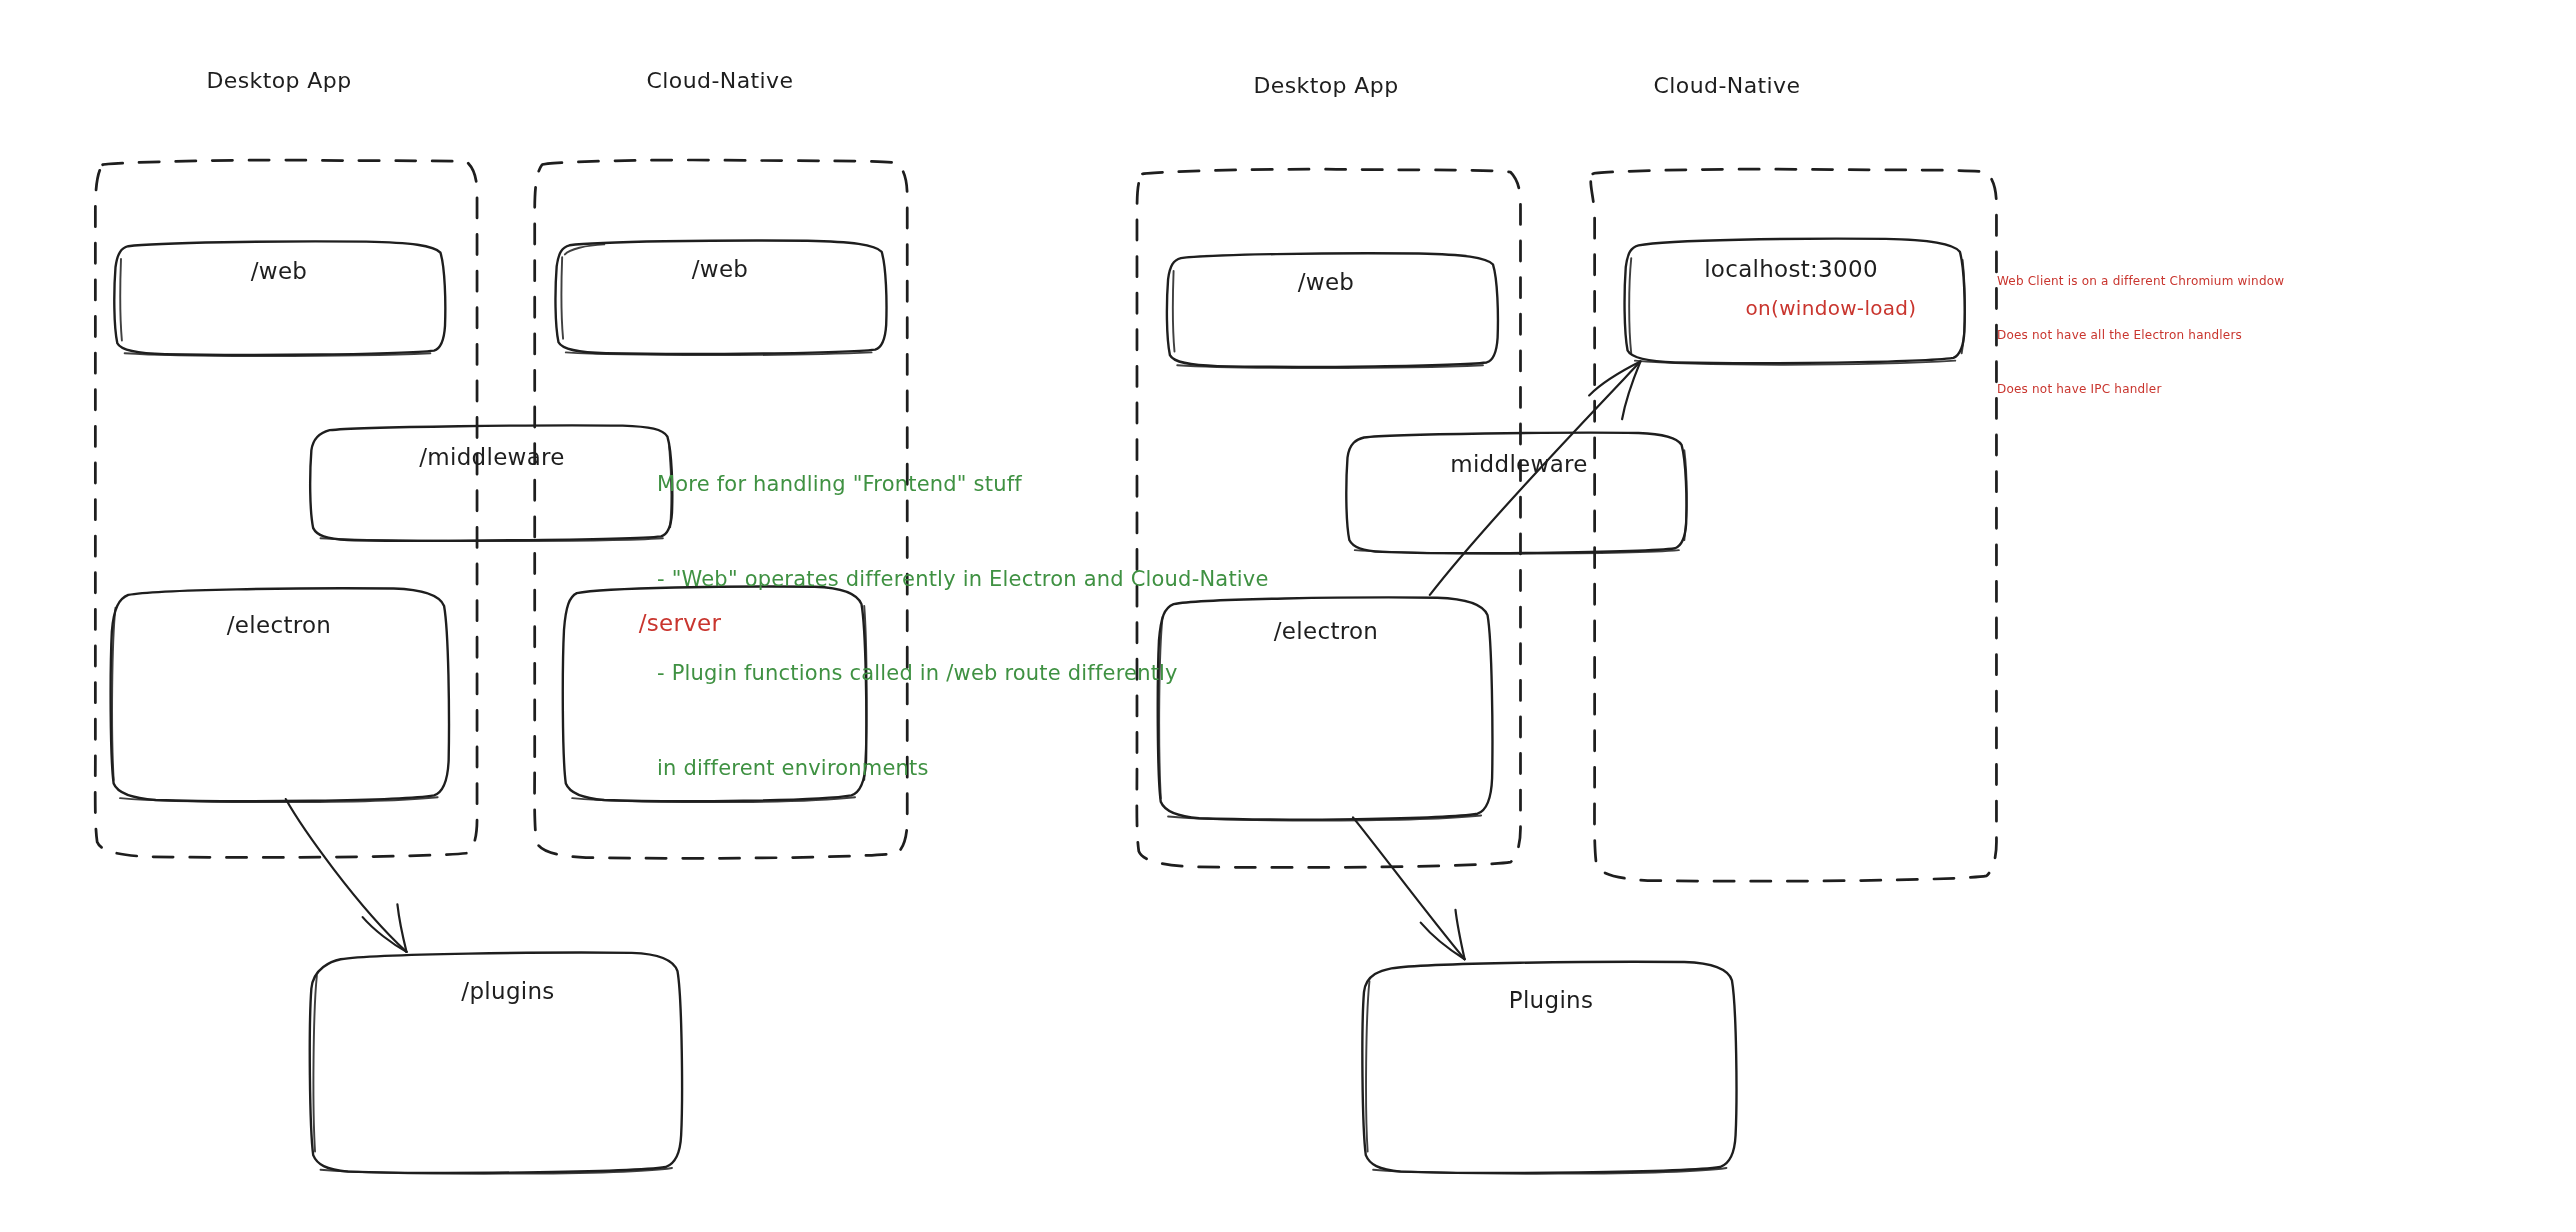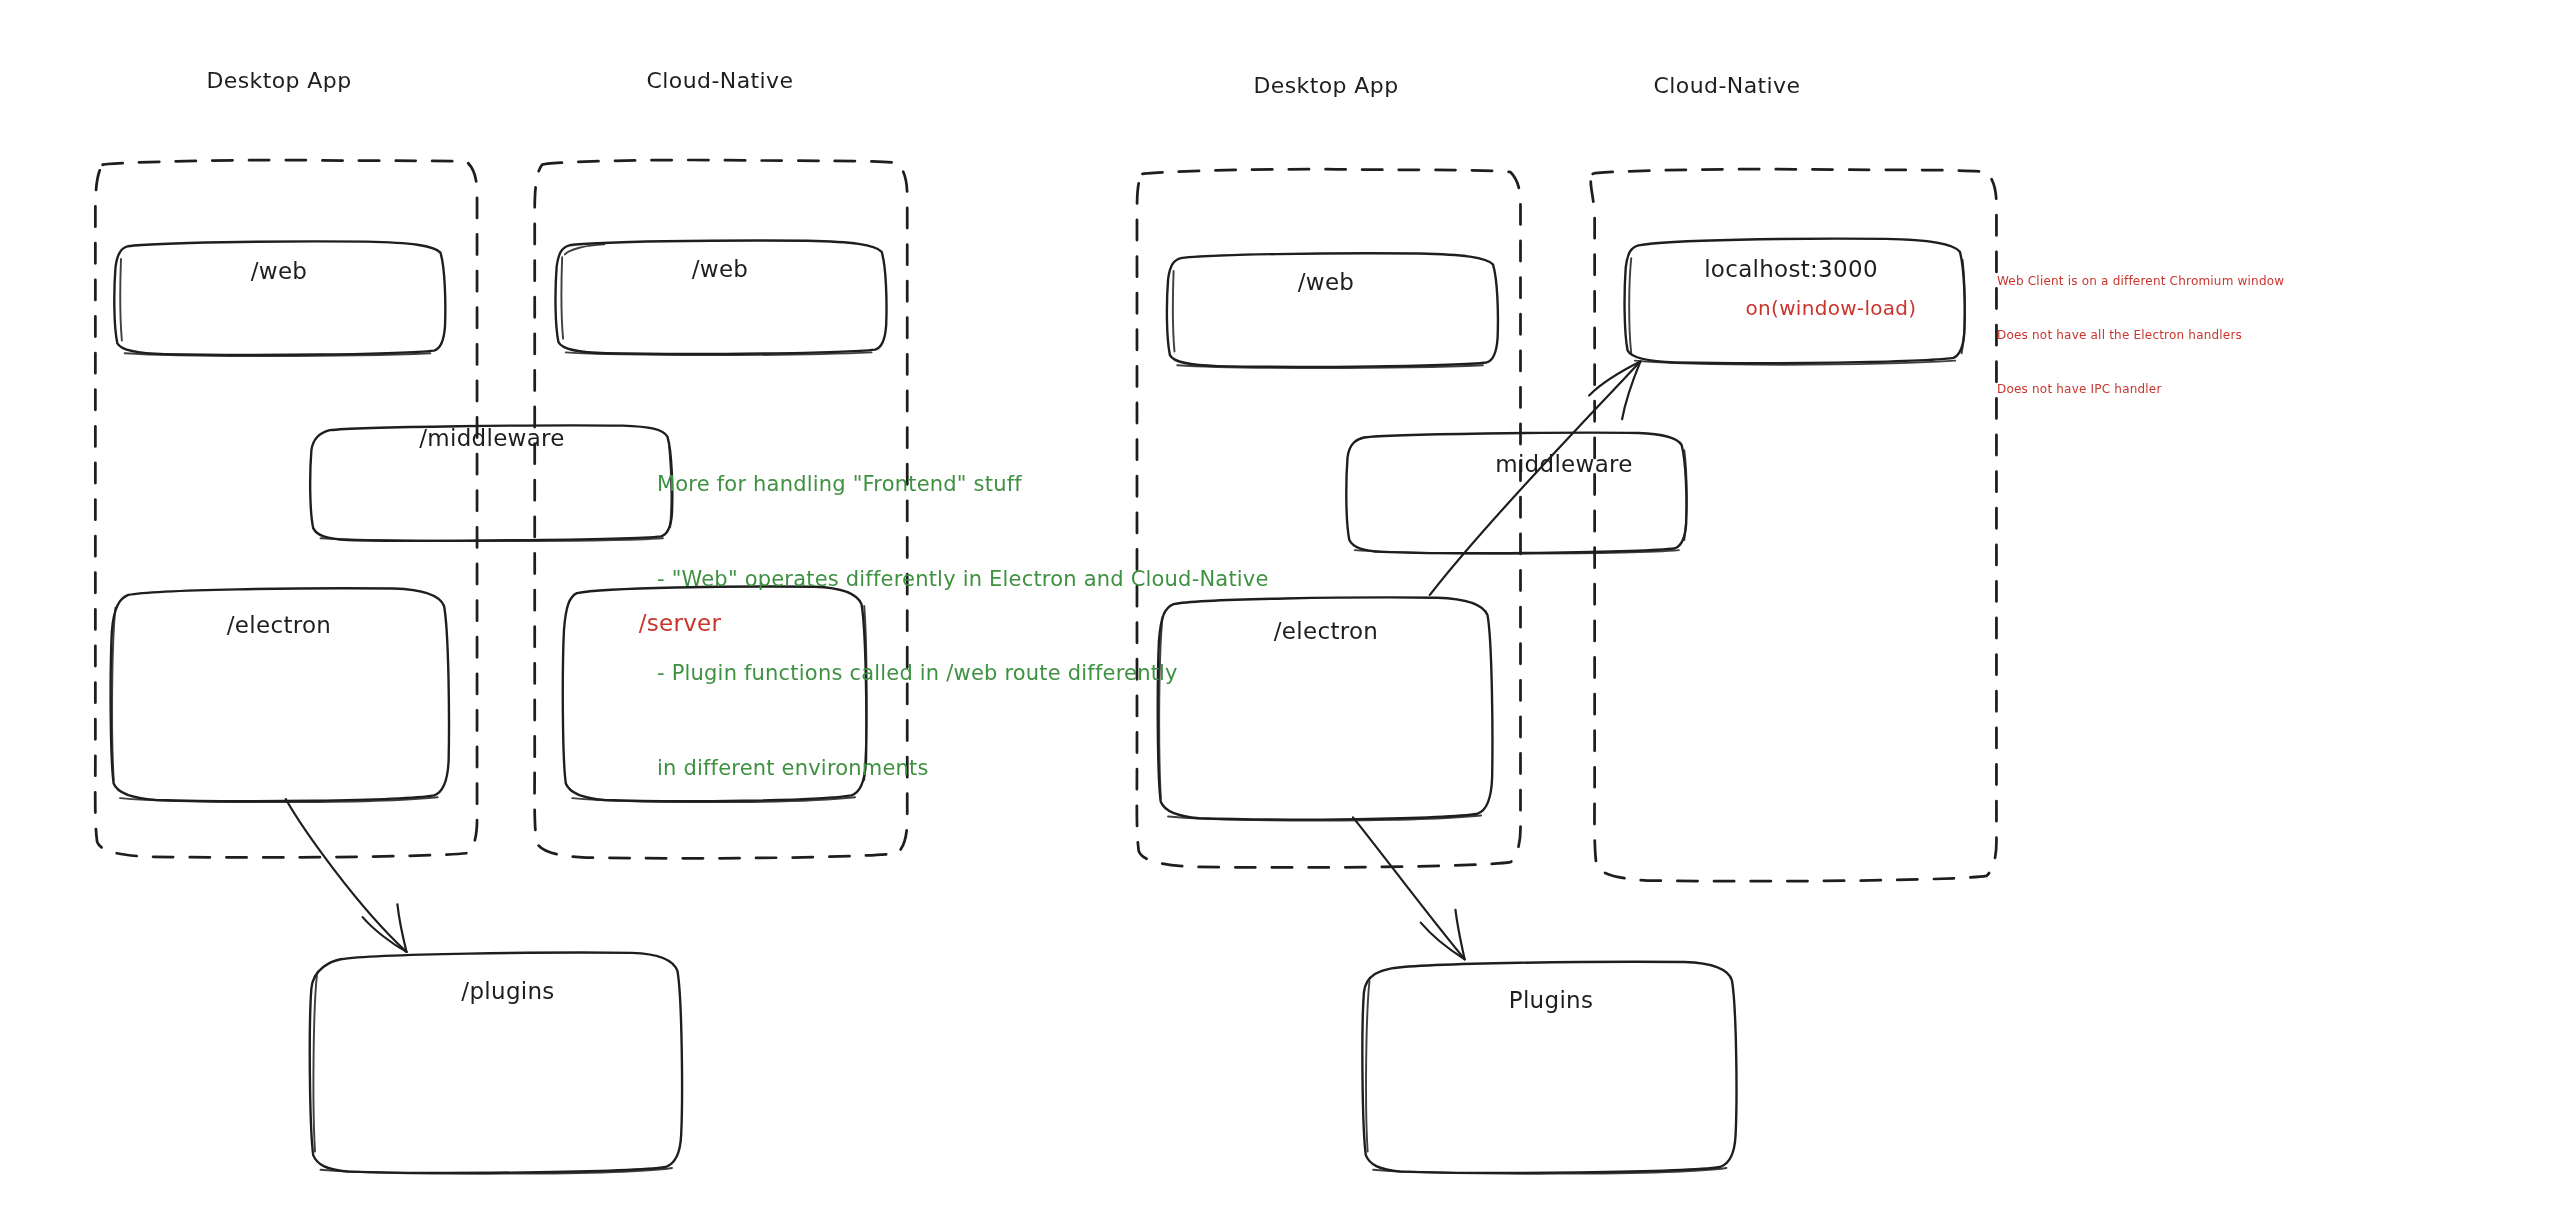--- a/index.html
+++ b/index.html
@@ -169,41 +169,41 @@
                          C1488,1232 1487,1122 1490,1084 C1492,1064 1510,1060 1520,1058 Z"></path>
       <path class="s2" d="M1496,1072 C1492,1110 1491,1212 1494,1258 M1500,1278 C1580,1284 1830,1284 1886,1276"></path>
     </g>
   </svg>
 
   <div class="lbl grp-title ctr" style="left:279px;top:66px;">Desktop App</div>
   <div class="lbl grp-title ctr" style="left:720px;top:66px;">Cloud-Native</div>
 
   <div class="lbl box-title ctr" style="left:279px;top:256px;">/web</div>
   <div class="lbl box-title ctr" style="left:720px;top:254px;">/web</div>
-  <div class="lbl box-title ctr" style="left:492px;top:423px;">/middleware</div>
+  <div class="lbl box-title ctr" style="left:492px;top:442px;">/middleware</div>
   <div class="lbl box-title ctr" style="left:279px;top:610px;">/electron</div>
   <div class="lbl box-title red ctr" style="left:680px;top:608px;">/server</div>
   <div class="lbl box-title ctr" style="left:495px;top:976px;margin-left:13px;">/plugins</div>
 
   <div class="lbl note-green" style="left:657px;top:406px;">
     <div>More for handling "Frontend" stuff</div>
     <div>- "Web" operates differently in Electron and Cloud-Native</div>
     <div>- Plugin functions called in /web route differently</div>
     <div>in different environments</div>
   </div>
 
   <div class="lbl grp-title ctr" style="left:1326px;top:71px;">Desktop App</div>
   <div class="lbl grp-title ctr" style="left:1727px;top:71px;">Cloud-Native</div>
 
   <div class="lbl box-title ctr" style="left:1326px;top:267px;">/web</div>
 
   <div class="lbl box-title ctr" style="left:1791px;top:254px;">localhost:3000</div>
   <div class="lbl sub-red ctr" style="left:1831px;top:295px;">on(window-load)</div>
 
-  <div class="lbl box-title ctr" style="left:1519px;top:449px;margin-left:45px;">middleware</div>
+  <div class="lbl box-title ctr" style="left:1519px;top:449px;">middleware</div>
   <div class="lbl box-title ctr" style="left:1326px;top:616px;">/electron</div>
   <div class="lbl box-title ctr" style="left:1551px;top:985px;">Plugins</div>
 
   <div class="lbl note-red" style="left:1997px;top:236px;">
     <div>Web Client is on a different Chromium window</div>
     <div>Does not have all the Electron handlers</div>
     <div>Does not have IPC handler</div>
   </div>
 
 </div>

